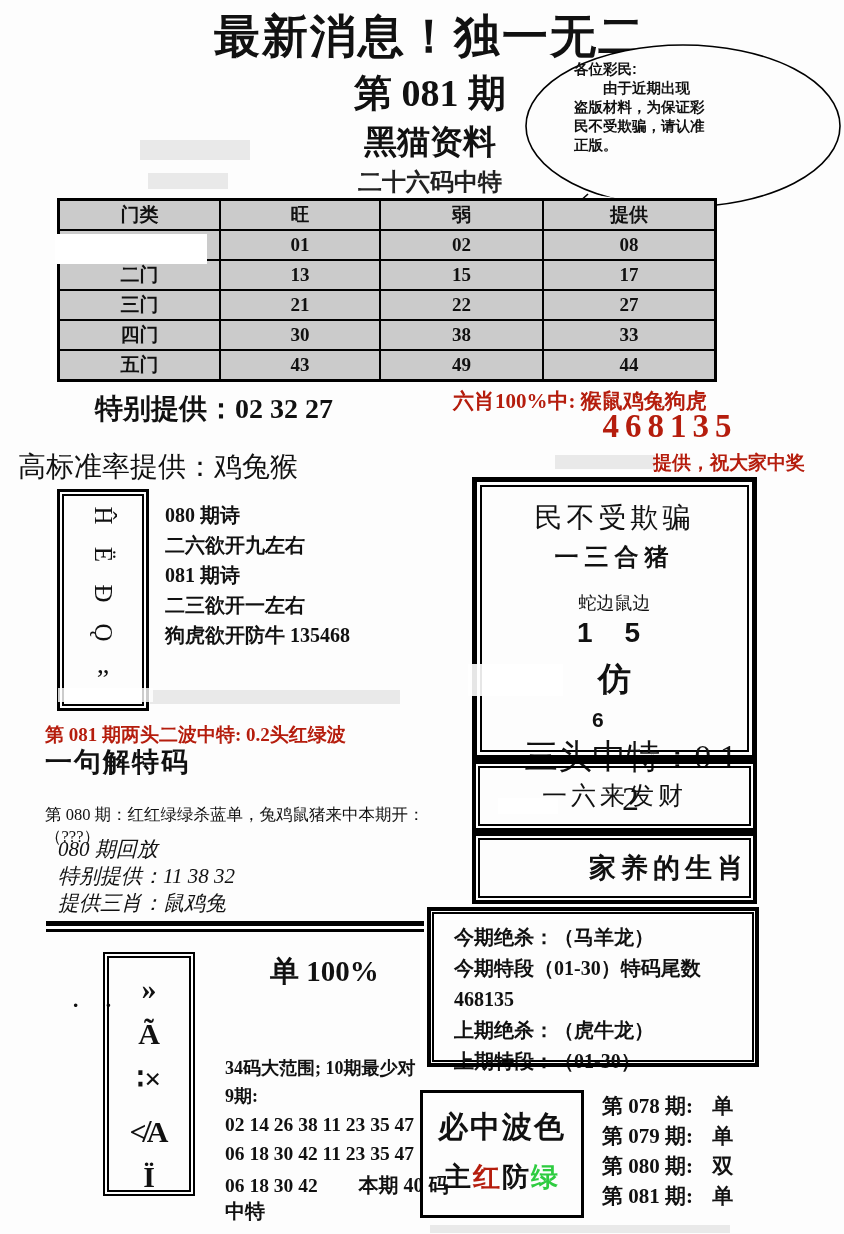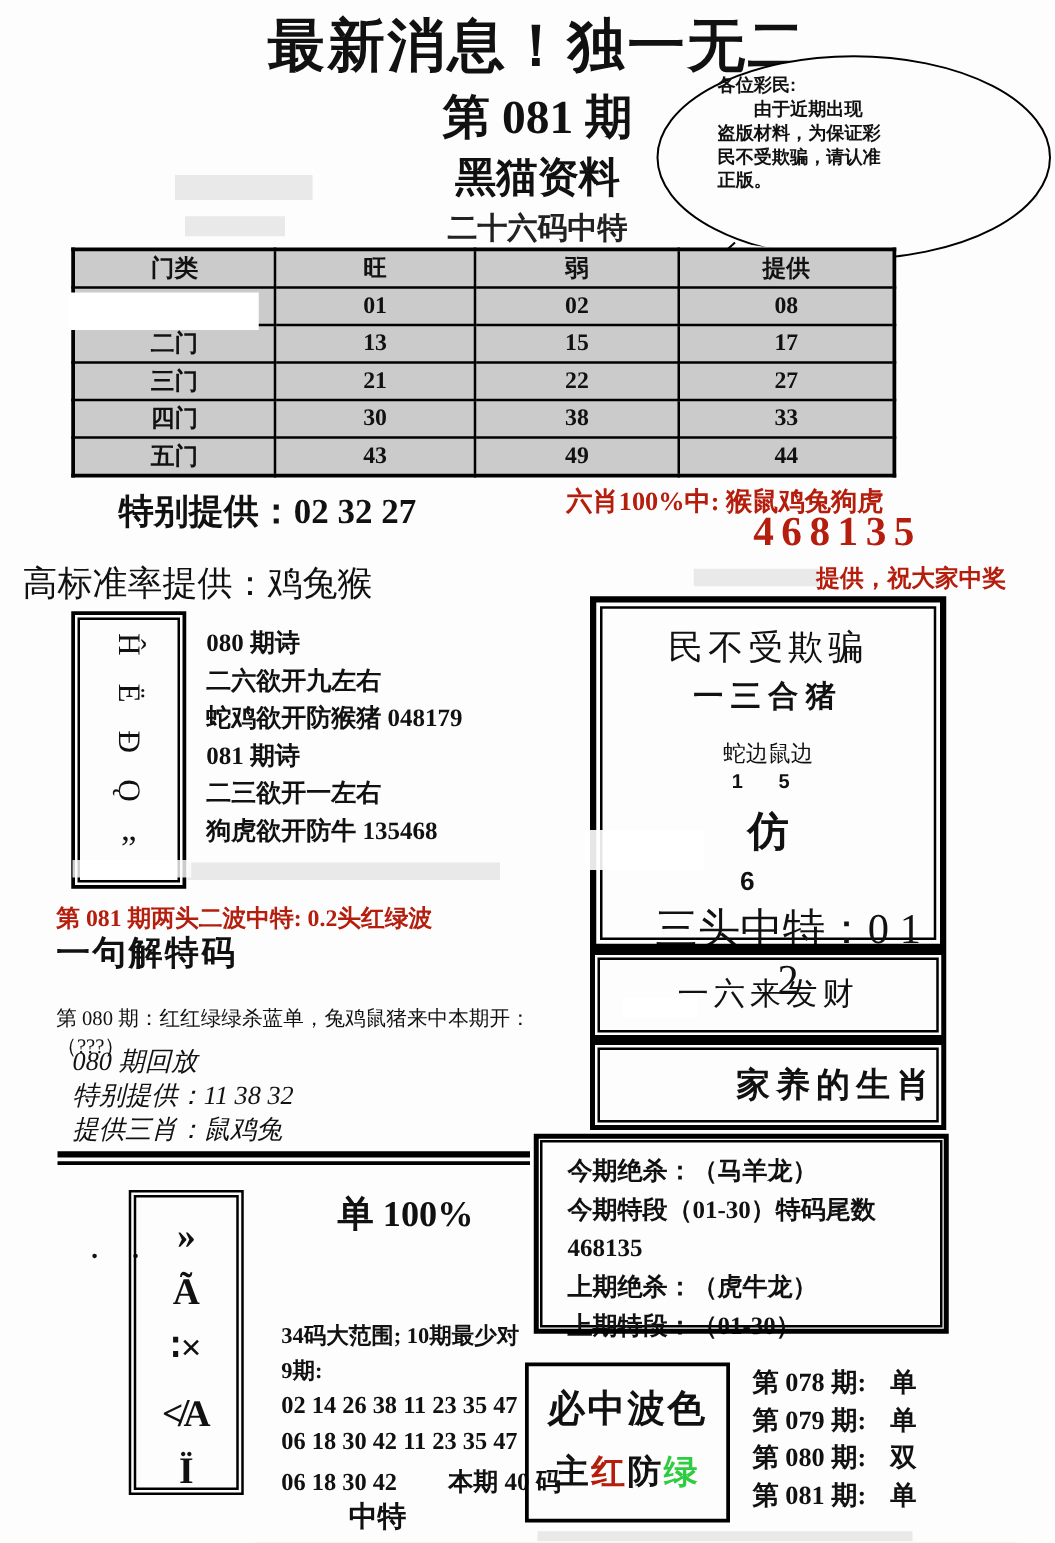--- a/index.html
+++ b/index.html
@@ -63,21 +63,21 @@
 
   
   .glyphbox2{left:107px;top:956px;width:80px;height:232px;border:2px solid #000;outline:2px solid #000;outline-offset:2px;}
   .glyphbox2 .g{width:100%;text-align:center;font-size:30px;font-weight:bold;height:45px;line-height:45px;}
   .dots{left:72px;top:992px;font-size:22px;font-weight:bold;letter-spacing:10px;}
   .single1{left:270px;top:952px;width:260px;font-size:29px;font-weight:bold;}
   .single2{left:238px;top:1008px;width:260px;font-size:29px;}
   .single3{left:225px;top:1056px;width:210px;font-size:18px;font-weight:bold;}
   .single4{left:225px;top:1084px;width:200px;font-size:18px;font-weight:bold;}
   .numrow{left:225px;width:400px;font-size:19.5px;font-weight:bold;}
-  .single5{left:225px;top:1198px;width:100px;font-size:23px;font-weight:bold;text-align:right;}
+  .single5{left:225px;top:1198px;width:100px;font-size:20px;font-weight:bold;}
 
   .bosebox{left:420px;top:1090px;width:158px;height:122px;border:3px solid #000;}
   .bosetitle{top:14px;width:100%;font-size:30px;font-weight:bold;letter-spacing:2px;}
   .boseline{top:66px;width:100%;font-size:27px;font-weight:bold;letter-spacing:2px;}
   .green{color:#2ecc40;}
 
   .histitem{left:602px;width:230px;font-size:21px;font-weight:bold;}
 </style>
 </head>
 <body>
@@ -166,21 +166,20 @@
     <div class="g">Ë</div>
     <div class="g">Ð</div>
     <div class="g">Ǫ</div>
     <div class="g g5">„</div>
   </div>
   <div class="abs whitepatch" style="left:58px;top:688px;width:95px;height:14px;opacity:.8;"></div>
 
   <div class="abs poems">
     <div>080 期诗</div>
     <div>二六欲开九左右</div>
-    <div>蛇鸡欲开防猴猪 048179</div>
     <div>081 期诗</div>
     <div>二三欲开一左右</div>
     <div>狗虎欲开防牛 135468</div>
   </div>
 
   <div class="abs wavehead red">第 081 期两头二波中特:  0.2头红绿波</div>
   <div class="abs solvertitle">一句解特码</div>
   <div class="abs solverline" style="top:804px;">第 080 期：红红绿绿杀蓝单，兔鸡鼠猪来中本期开：（???）</div>
 
   <div class="abs replay">
@@ -188,21 +187,21 @@
     <div>特别提供：11 38 32</div>
     <div>提供三肖：鼠鸡兔</div>
   </div>
   <div class="abs dblrule1"></div>
   <div class="abs dblrule2"></div>
 
   <div class="abs strikebox ctr">
     <div style="margin-top:12px;font-size:28px;letter-spacing:4px;">民不受欺骗</div>
     <div style="margin-top:4px;font-size:24px;font-weight:900;letter-spacing:6px;">一三合猪</div>
     <div style="margin-top:18px;font-size:18px;">蛇边鼠边</div>
-    <div class="sans" style="margin-top:2px;font-size:16px;font-weight:bold;letter-spacing:12px;">1  5</div>
+    <div class="sans" style="margin-top:2px;font-size:28px;font-weight:bold;letter-spacing:12px;">1  5</div>
     <div style="margin-top:8px;font-size:33px;font-weight:bold;">仿</div>
     <div class="sans" style="margin-top:6px;margin-left:110px;font-size:21px;font-weight:bold;text-align:left;">6</div>
     <div style="margin-top:2px;font-size:34px;margin-left:32px;">三头中特：0 1 2</div>
   </div>
   <div class="abs whitepatch" style="left:468px;top:664px;width:95px;height:32px;opacity:.9;"></div>
 
   <div class="abs fortunebox ctr">
     <div>一六来发财</div>
   </div>
   <div class="abs whitepatch" style="left:498px;top:798px;width:60px;height:16px;opacity:.7;"></div>

